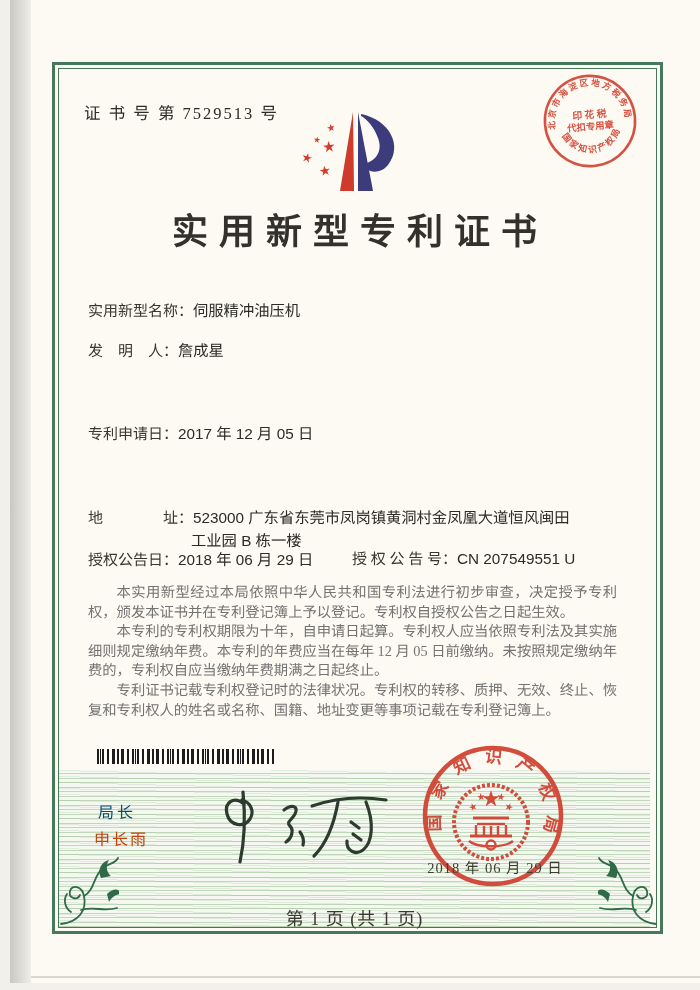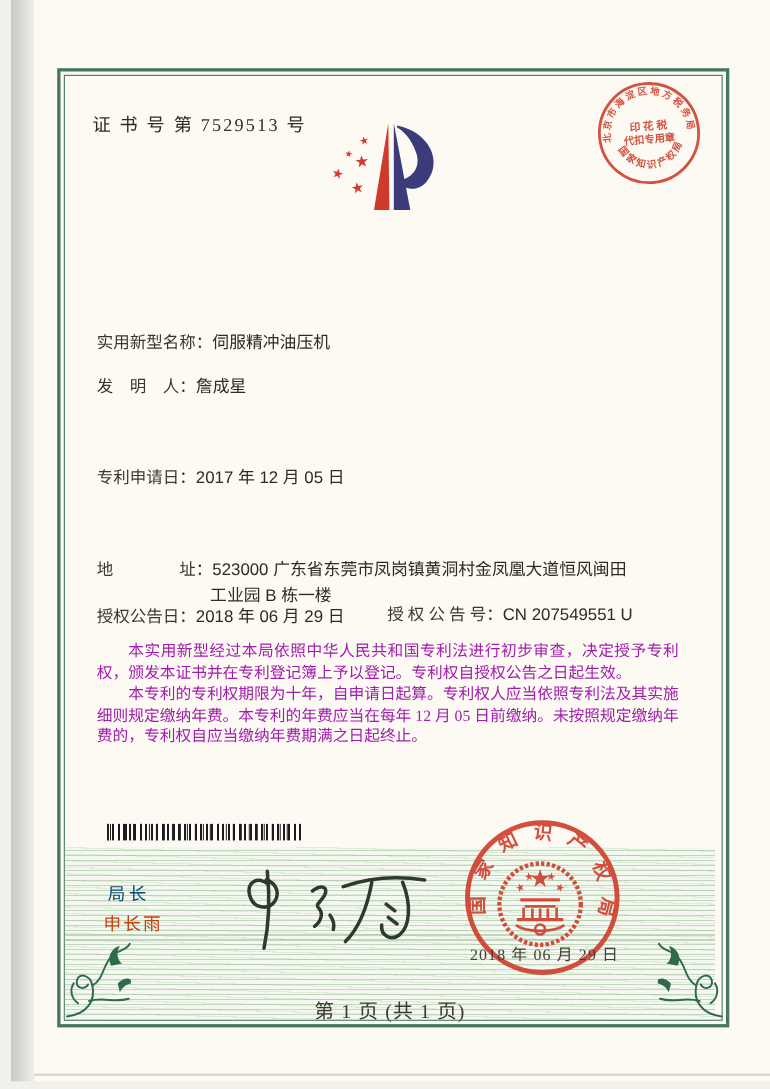--- a/index.html
+++ b/index.html
@@ -28,21 +28,21 @@
 
   .cert-no{position:absolute;left:84px;top:100px;font-size:16.5px;letter-spacing:2px;color:#2c2b26;}
   .title{position:absolute;left:52px;top:202px;width:605px;margin:0;text-align:center;
     font-size:36px;font-weight:700;letter-spacing:11px;text-indent:11px;color:var(--ink);}
 
   .frow{position:absolute;left:88px;white-space:nowrap;color:var(--ink);}
   .flabel{font-size:15px;color:#393830;}
   .fvalue{font-family:"Liberation Sans","DejaVu Sans",sans-serif;font-size:15.3px;color:#2c2b26;}
   .addr2{left:191px;}
 
-  .paras{position:absolute;left:88px;top:583px;width:529px;color:#a21caf;}
+  .paras{position:absolute;left:88px;top:583px;width:529px;color:#737373;}
   .paras p{margin:0;font-size:14.3px;line-height:19.6px;text-align:justify;text-indent:2em;}
 
   .barcode{position:absolute;left:97px;top:749px;width:177px;height:15px;background-color:#fdfcf6;
     background-image:
       repeating-linear-gradient(90deg,#1c1c1c 0 2px,rgba(0,0,0,0) 2px 5px),
       repeating-linear-gradient(90deg,#1c1c1c 0 1px,rgba(0,0,0,0) 1px 7px);
     background-position:0 0,3px 0;}
 
   .director-title{position:absolute;left:98px;top:799px;font-size:16px;letter-spacing:3px;color:#0c4a6e;}
   .director-name{position:absolute;left:94px;top:826px;font-size:16px;letter-spacing:2px;color:#c2410c;}
@@ -127,20 +127,21 @@
         <textPath href="#taxTop" startOffset="7">北京市海淀区地方税务局</textPath>
       </text>
       <text font-size="9" fill="var(--seal-red)" letter-spacing="2" font-weight="700">
         <textPath href="#taxBottom" startOffset="0">国家知识产权局</textPath>
       </text>
       <text x="50" y="47" text-anchor="middle" font-size="10" font-weight="700" fill="var(--seal-red)">印 花 税</text>
       <text x="50" y="59" text-anchor="middle" font-size="9.5" font-weight="700" fill="var(--seal-red)">代扣专用章</text>
     </g>
   </svg>
 
+  <h1 class="title">实用新型专利证书</h1>
 
   <div class="frow" style="top:298px">
     <span class="flabel">实用新型名称：</span><span class="fvalue">伺服精冲油压机</span>
   </div>
   <div class="frow" style="top:338px">
     <span class="flabel">发　明　人：</span><span class="fvalue">詹成星</span>
   </div>
   <div class="frow" style="top:421px">
     <span class="flabel">专利申请日：</span><span class="fvalue">2017 年 12 月 05 日</span>
   </div>
@@ -153,20 +154,21 @@
   <div class="frow" style="top:547px">
     <span class="flabel">授权公告日：</span><span class="fvalue">2018 年 06 月 29 日</span>
   </div>
   <div class="frow" style="top:547px;left:352px">
     <span class="flabel">授 权 公 告 号：</span><span class="fvalue">CN 207549551 U</span>
   </div>
 
   <div class="paras">
     <p>本实用新型经过本局依照中华人民共和国专利法进行初步审查，决定授予专利权，颁发本证书并在专利登记簿上予以登记。专利权自授权公告之日起生效。</p>
     <p>本专利的专利权期限为十年，自申请日起算。专利权人应当依照专利法及其实施细则规定缴纳年费。本专利的年费应当在每年 12 月 05 日前缴纳。未按照规定缴纳年费的，专利权自应当缴纳年费期满之日起终止。</p>
+    <p>专利证书记载专利权登记时的法律状况。专利权的转移、质押、无效、终止、恢复和专利权人的姓名或名称、国籍、地址变更等事项记载在专利登记簿上。</p>
   </div>
 
   <div class="barcode"></div>
 
   <div class="director-title">局长</div>
   <div class="director-name">申长雨</div>
 
   <svg class="signature-svg" width="200" height="80" viewBox="0 0 200 80">
     <g stroke="#2d3a2e" stroke-width="3.2" fill="none" stroke-linecap="round">
       <path d="M44,18 C34,10 24,16 27,28 C30,40 44,42 50,33 C55,25 50,16 42,14"></path>

